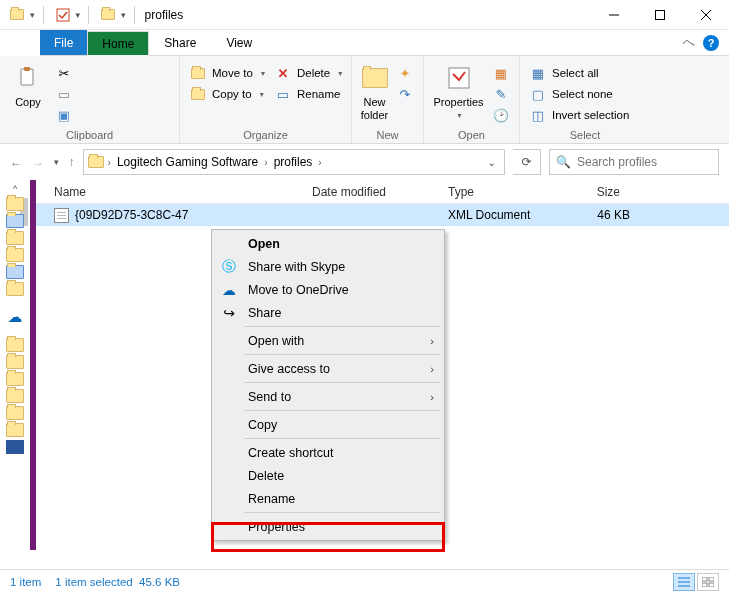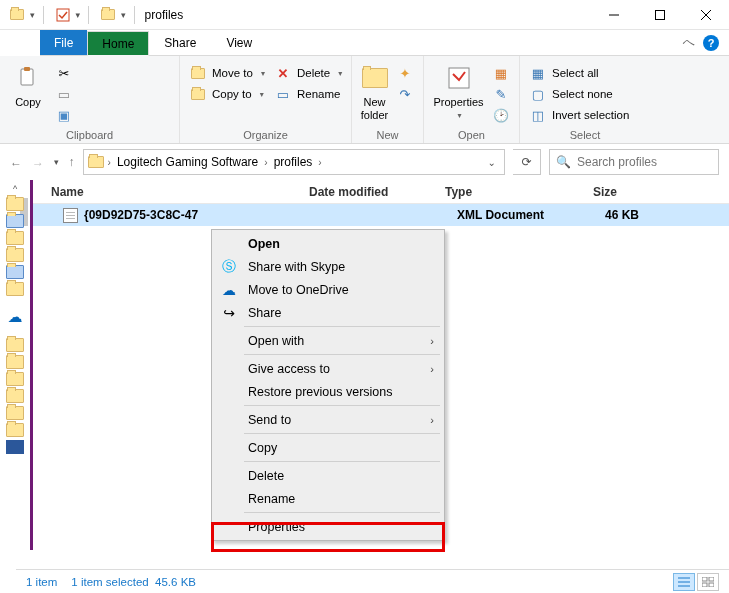--- a/index.html
+++ b/index.html
@@ -52,42 +52,42 @@
 
   
   .content { display:flex; height:370px; }
   .nav-strip { width:30px; display:flex; flex-direction:column; align-items:center; gap:3px; padding-top:4px; position:relative; }
   .nav-strip .mini-folder{width:18px;height:14px;}
   .mini-folder { background:#ffe699; border:1px solid #d9b66b; border-radius:1px; position:relative; }
   .mini-folder:before{content:"";position:absolute;top:-3px;left:0;width:7px;height:3px;background:#ffe699;border:1px solid #d9b66b;border-bottom:none;}
   .nav-scroll-thumb { width:8px; height:28px; background:#c9c9c9; position:absolute; right:2px; top:18px; }
   .nav-strip .caret-up{font-size:9px;color:#555;}
   .nav-strip .onedrive{color:#0364b8;font-size:15px;}
-  .file-pane { flex:1; border-left:3px solid #701a75; position:relative;font-weight:bold; }
+  .file-pane { flex:1; border-left:6px solid #701a75; position:relative; }
 
   .col-headers { height:24px; display:flex; align-items:center; border-bottom:1px solid #e8e8e8; font-size:12px; color:#333; padding-left:18px;}
   .col-headers > div{padding-right:10px;}
   .c-name{width:258px;} .c-date{width:136px;} .c-type{width:122px;} .c-size{width:60px;text-align:right;}
 
-  .file-row { height:22px; display:flex; align-items:center; padding-left:30px; background:#cde8ff; font-size:12px; }
+  .file-row { height:22px; display:flex; align-items:center; padding-left:18px; background:#cde8ff; font-size:12px; }
   .file-row .c-name{display:flex;align-items:center;gap:6px;}
   .file-icon{width:15px;height:15px;border:1px solid #888;background:#fff;position:relative;}
   .file-icon:after{content:"";position:absolute;top:3px;left:2px;right:2px;height:1px;background:#bbb;box-shadow:0 3px 0 #bbb,0 6px 0 #bbb;}
 
   
   .context-menu { position:absolute; left:211px; top:229px; width:234px; background:#eeeeee; border:1px solid #b8b8b8; box-shadow:3px 3px 3px rgba(0,0,0,.2); padding:2px 0;}
   .cm-item { height:23px; display:flex; align-items:center; padding-left:36px; font-size:12.5px; position:relative;}
   .cm-item.bold{font-weight:bold;}
   .cm-sep { height:1px; background:#cfcfcf; margin:2px 4px 2px 32px; }
   .cm-icon { position:absolute; left:8px; width:18px; height:18px; display:flex; align-items:center; justify-content:center; font-size:14px;}
   .cm-arrow { position:absolute; right:10px; font-size:11px; color:#444; }
   .cm-highlight { position:absolute; border:3px solid #e60000; left:211px; width:234px; height:30px; top:522px; pointer-events:none; }
 
   
-  .status-bar { height:24px; border-top:1px solid #dcdcdc; display:flex; align-items:center; padding:0 10px; font-size:11.5px; color:#1979ca; gap:14px; position:absolute; bottom:0; left:16px; right:0; background:#fff;}
+  .status-bar { height:24px; border-top:1px solid #dcdcdc; display:flex; align-items:center; padding:0 10px; font-size:11.5px; color:#1979ca; gap:14px; position:absolute; bottom:0; left:0; right:0; background:#fff;}
   .status-right { margin-left:auto; display:flex; gap:2px;}
   .view-btn { width:22px; height:18px; border:1px solid #c8c8c8; display:flex; align-items:center; justify-content:center;}
   .view-btn.active{background:#cde8ff;border-color:#7ab8e6;}
 
   svg{display:block;}
 </style>
 </head>
 <body>
 
 <div class="title-bar">
@@ -355,33 +355,33 @@
   <div class="cm-sep"></div>
   <div class="cm-item">
       <span>Open with</span>
       <span class="cm-arrow">›</span>
     </div>
   <div class="cm-sep"></div>
   <div class="cm-item">
       <span>Give access to</span>
       <span class="cm-arrow">›</span>
     </div>
-  <div class="cm-item">
-      <span>Restore previous versions</span>
-    </div>
   <div class="cm-sep"></div>
   <div class="cm-item">
       <span>Send to</span>
       <span class="cm-arrow">›</span>
     </div>
   <div class="cm-sep"></div>
   <div class="cm-item">
       <span>Copy</span>
     </div>
   <div class="cm-sep"></div>
+  <div class="cm-item">
+      <span>Create shortcut</span>
+    </div>
   <div class="cm-item">
       <span>Delete</span>
     </div>
   <div class="cm-item">
       <span>Rename</span>
     </div>
   <div class="cm-sep"></div>
   <div class="cm-item">
       <span>Properties</span>
     </div>

